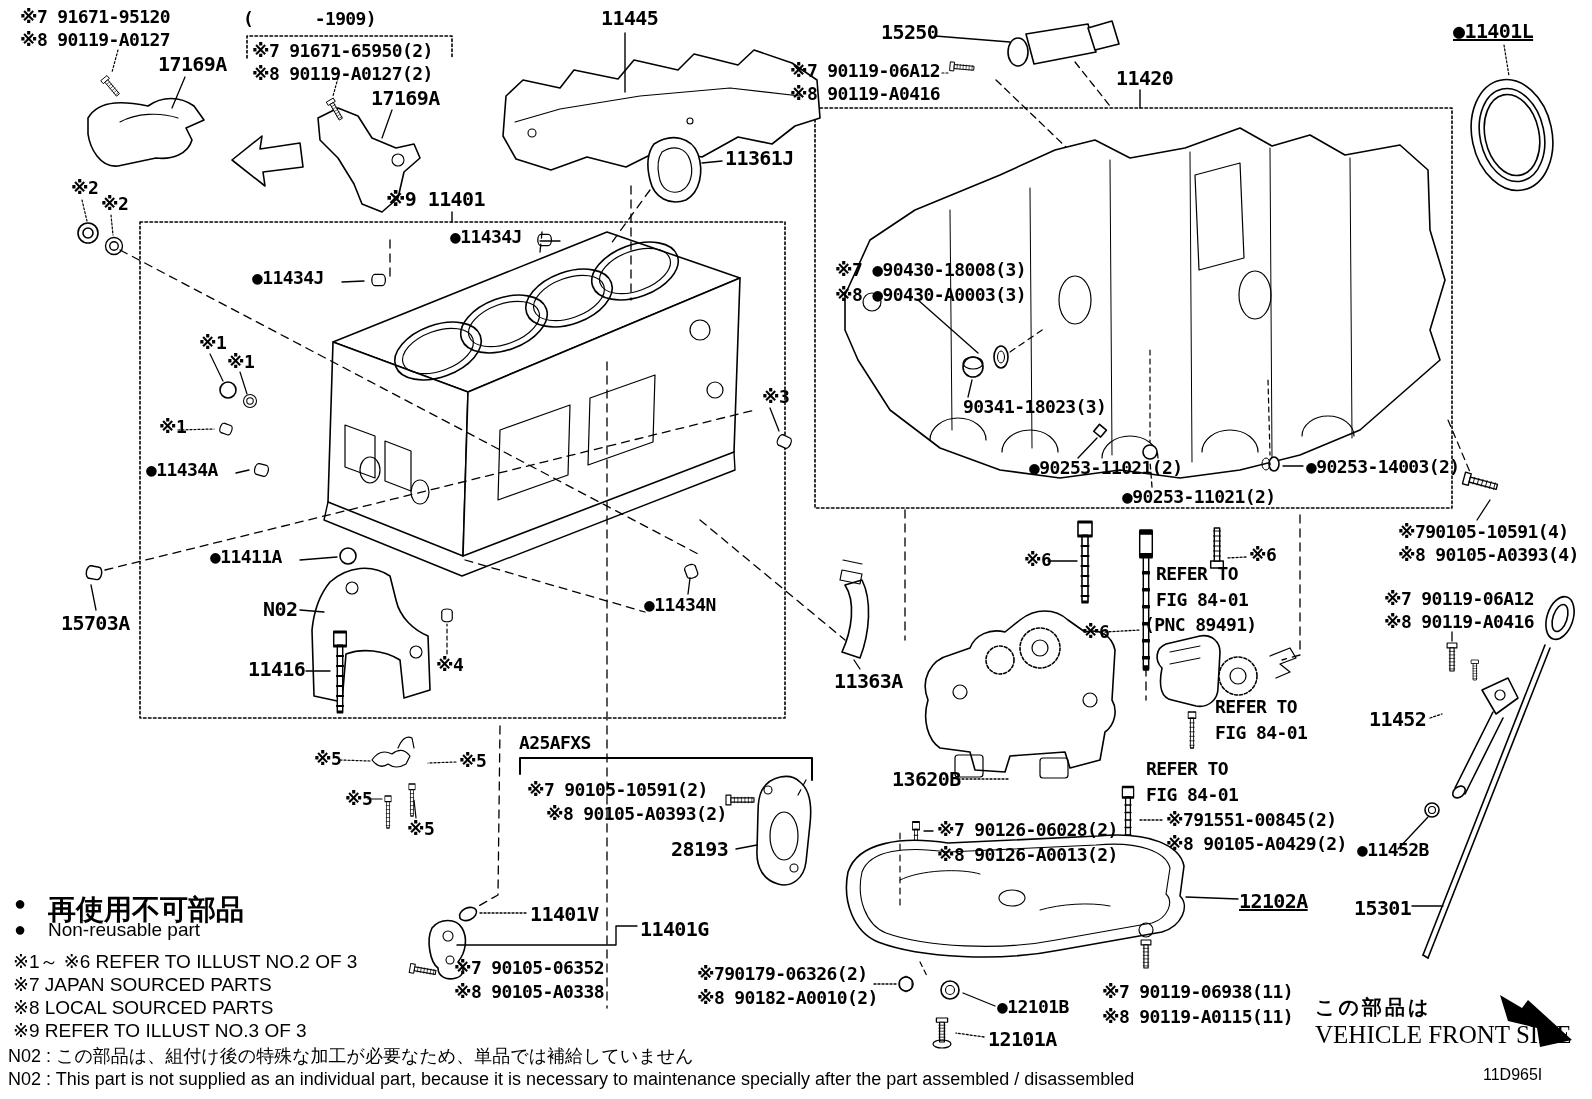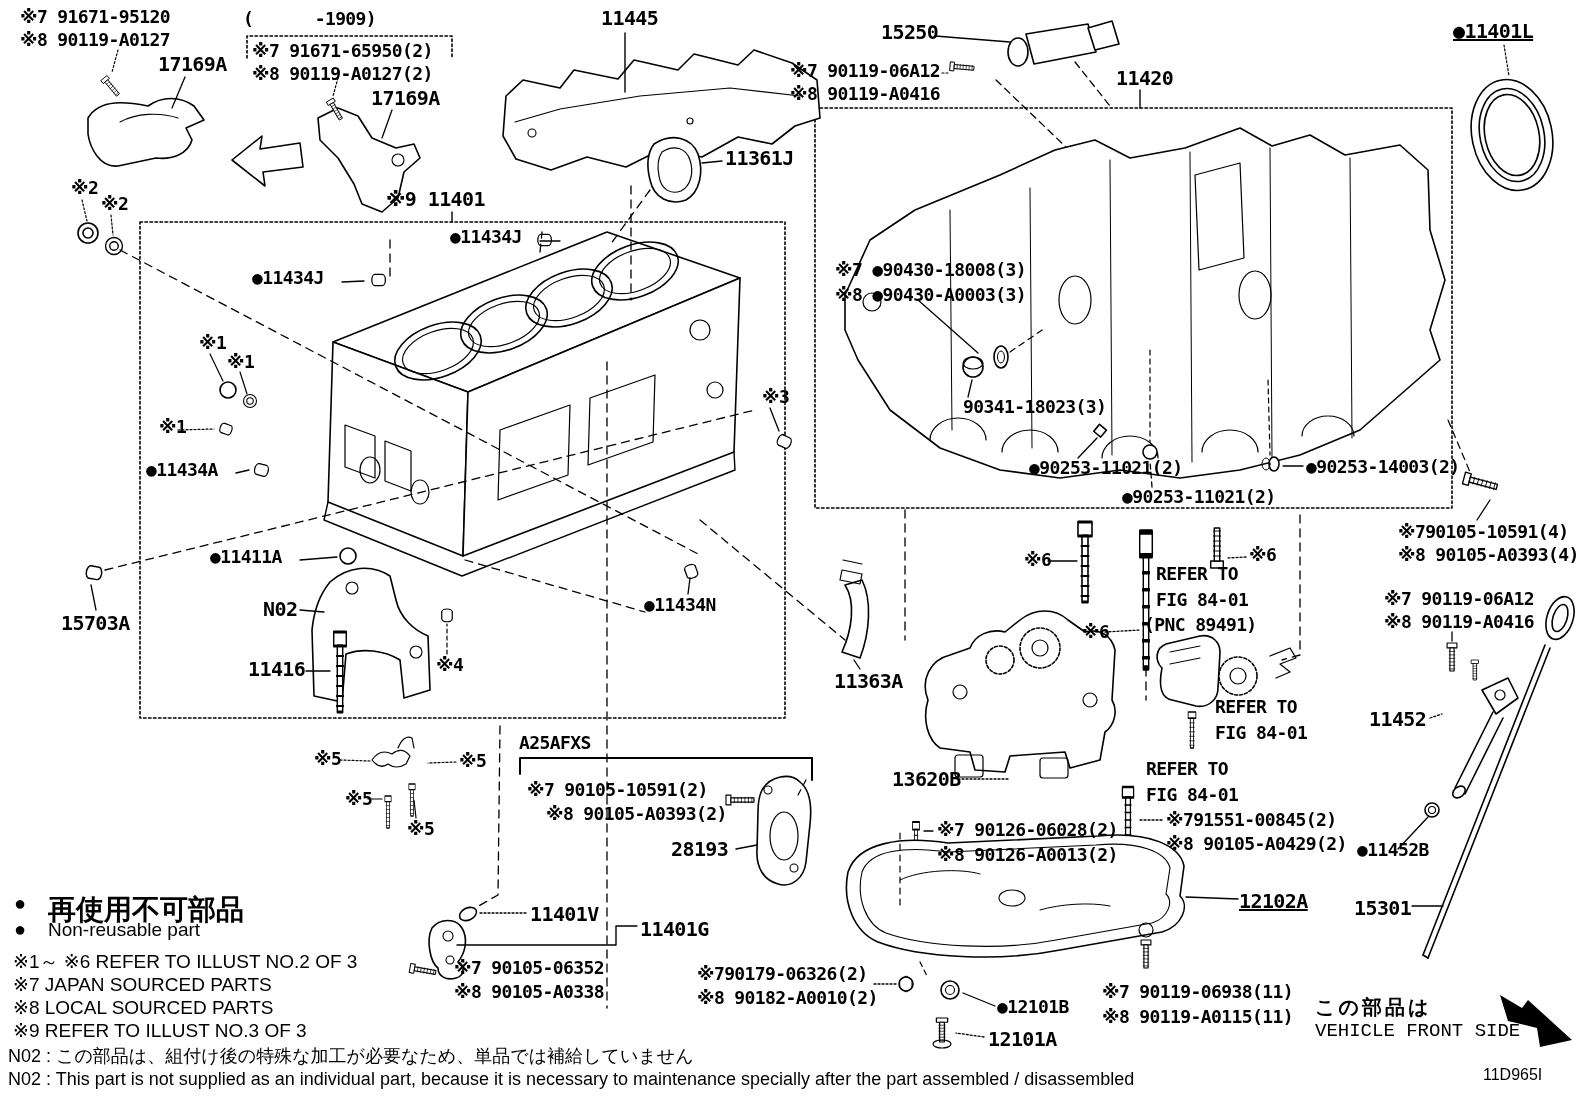--- a/index.html
+++ b/index.html
@@ -6,21 +6,21 @@
   html,body{margin:0;padding:0;background:#fff;}
   .stage{position:relative;width:1592px;height:1099px;background:#ffffff;overflow:hidden;}
   .stage svg.art{position:absolute;left:0;top:0;}
   #labels{position:absolute;left:0;top:0;width:1592px;height:1099px;}
   .lbl{position:absolute;white-space:pre;color:#000;
        font-family:"DejaVu Sans Mono","DejaVu Sans",monospace;
        font-weight:700;letter-spacing:-0.6px;line-height:1.05;}
   .lbl.b{font-size:20px;}
   .lbl.s{font-size:18px;}
   .lbl.m{font-size:18px;}
-  .lbl.sn{font-family:Liberation Mono, monospace;font-weight:400;letter-spacing:0;font-size:19px;}
+  .lbl.sn{font-family:Liberation Serif, serif;font-weight:400;letter-spacing:0;font-size:25px;}
   .lbl.sn2{font-family:"Liberation Sans","DejaVu Sans",sans-serif;font-weight:400;letter-spacing:0;font-size:16px;}
   .lbl.jp{font-family:"Liberation Sans","DejaVu Sans",sans-serif;font-weight:700;letter-spacing:3px;font-size:20px;}
   .legend span, .legend div{color:#000;}
   .ldot{position:absolute;font-size:20px;line-height:1;color:#000;}
   .lline{position:absolute;white-space:pre;color:#000;font-family:"Liberation Sans","DejaVu Sans",sans-serif;font-size:19px;font-weight:400;}
   .lline.jpb{font-weight:700;font-size:28px;}
   .lline.note{font-size:18px;}
 </style>
 </head>
 <body>

